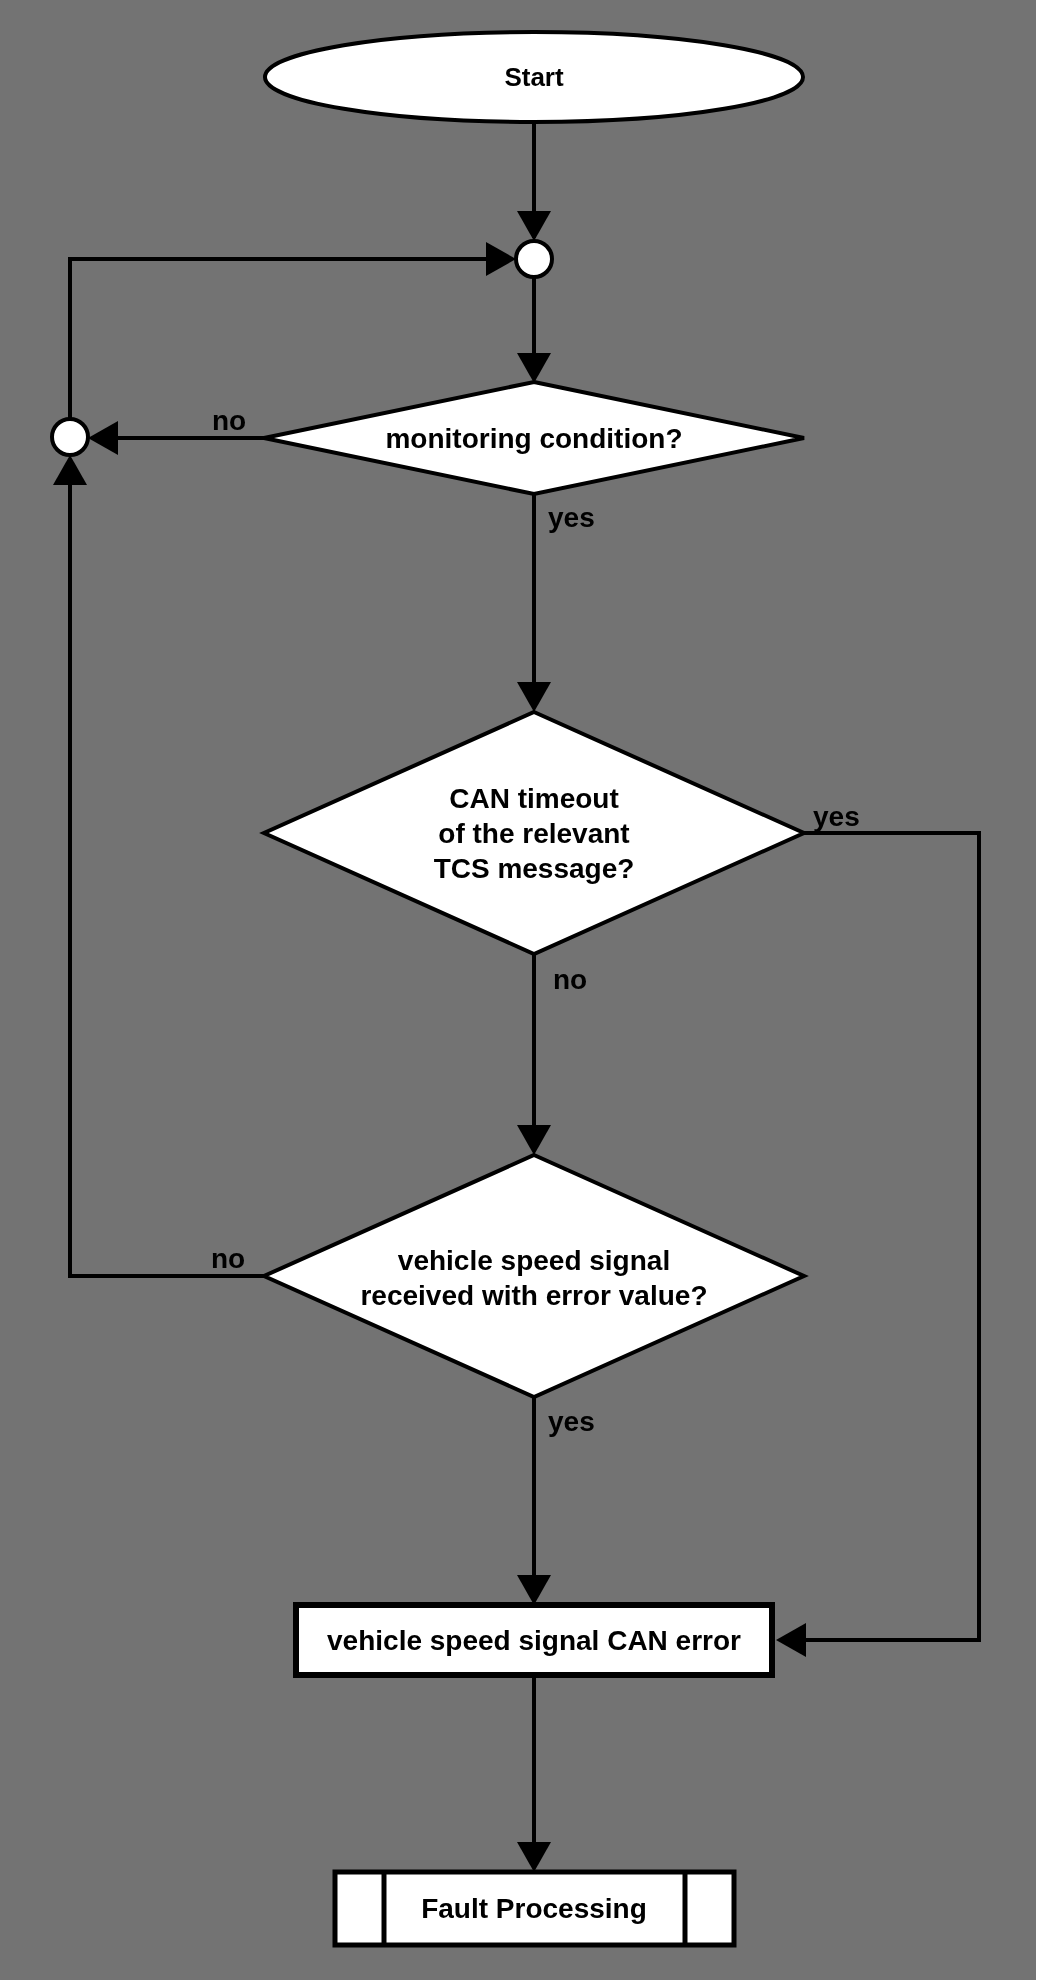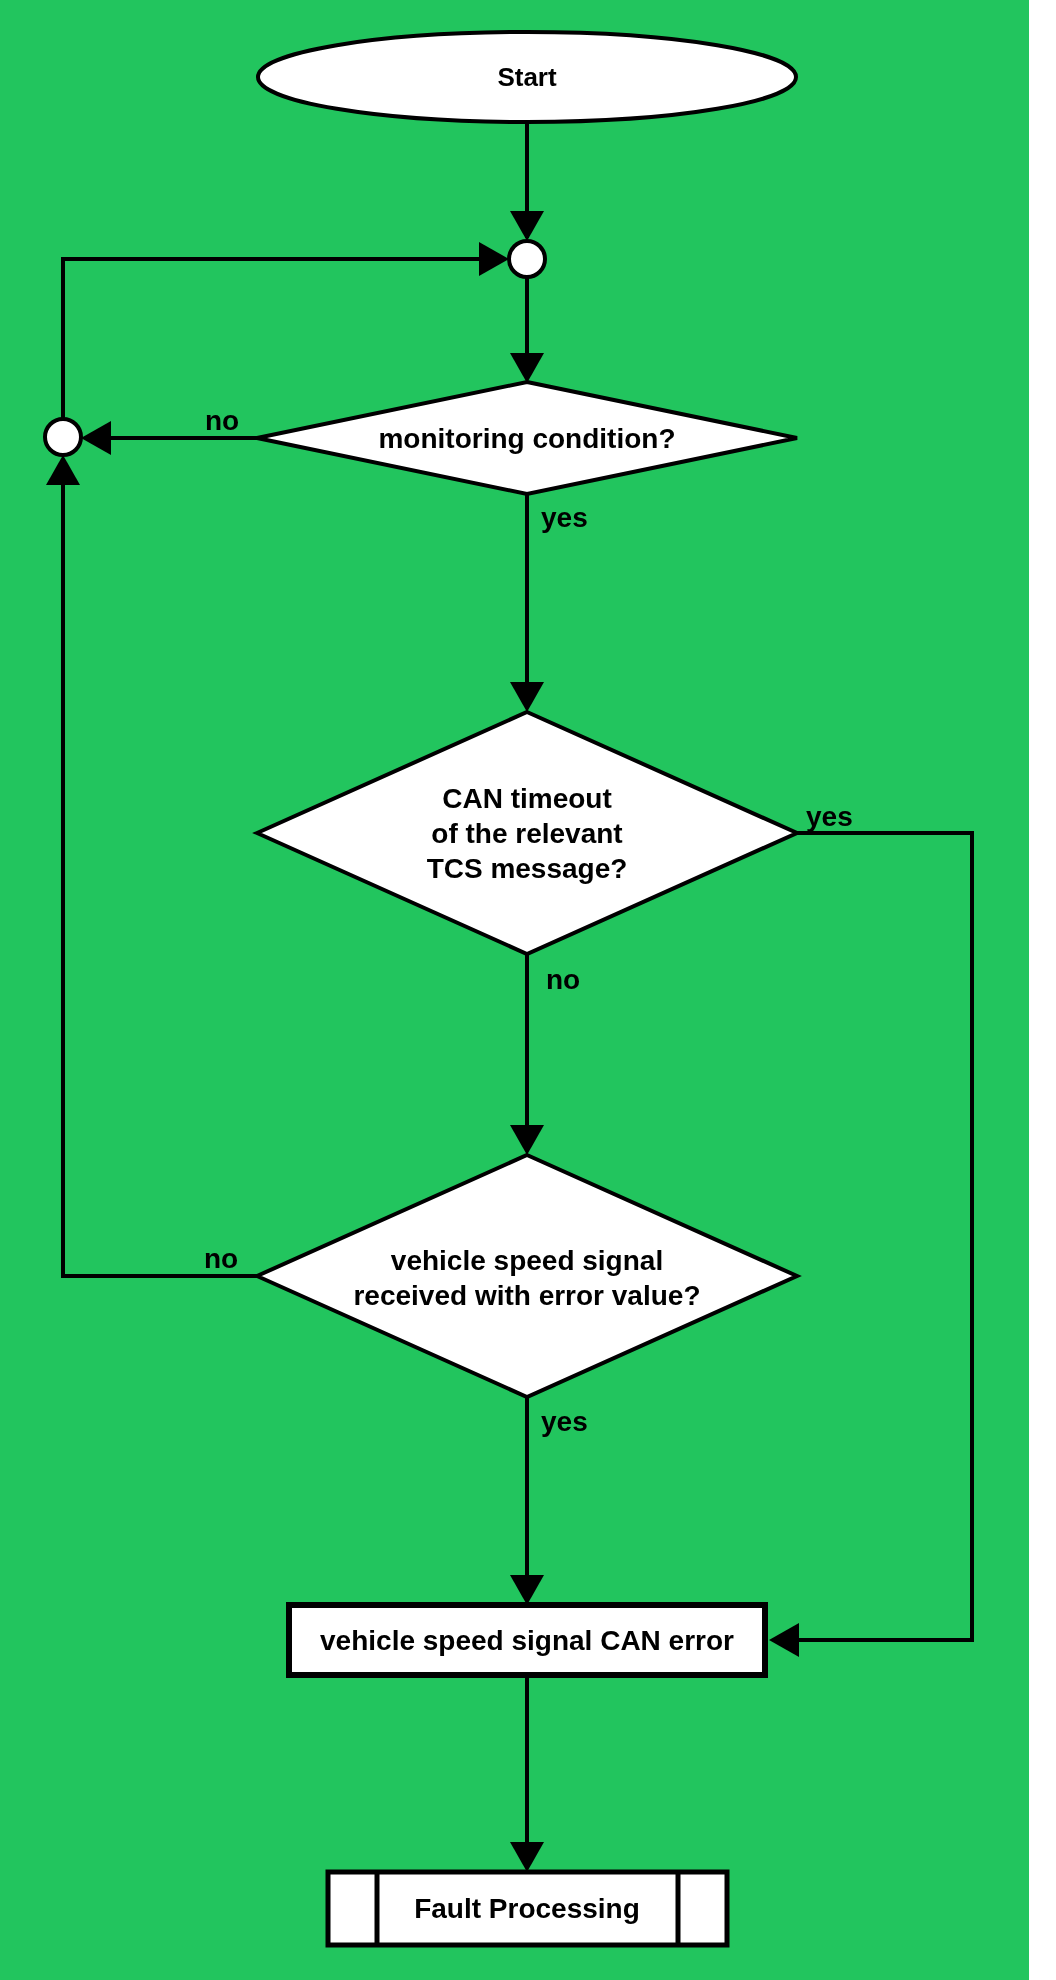--- a/index.html
+++ b/index.html
@@ -4,22 +4,23 @@
 <style>
   html, body {
     margin: 0;
     padding: 0;
     background: #ffffff;
   }
   .canvas {
     position: relative;
     width: 1029px;
     height: 1980px;
-    background: #22c55e;
+    background: #737373;
     font-family: "Liberation Sans", sans-serif;
+    padding-left: 7px;
   }
   svg text {
     font-family: "Liberation Sans", sans-serif;
     font-weight: bold;
     fill: #000000;
   }
   .node-text { font-size: 28px; }
   .start-text { font-size: 26px; }
   .edge-label { font-size: 28px; }
 </style>

